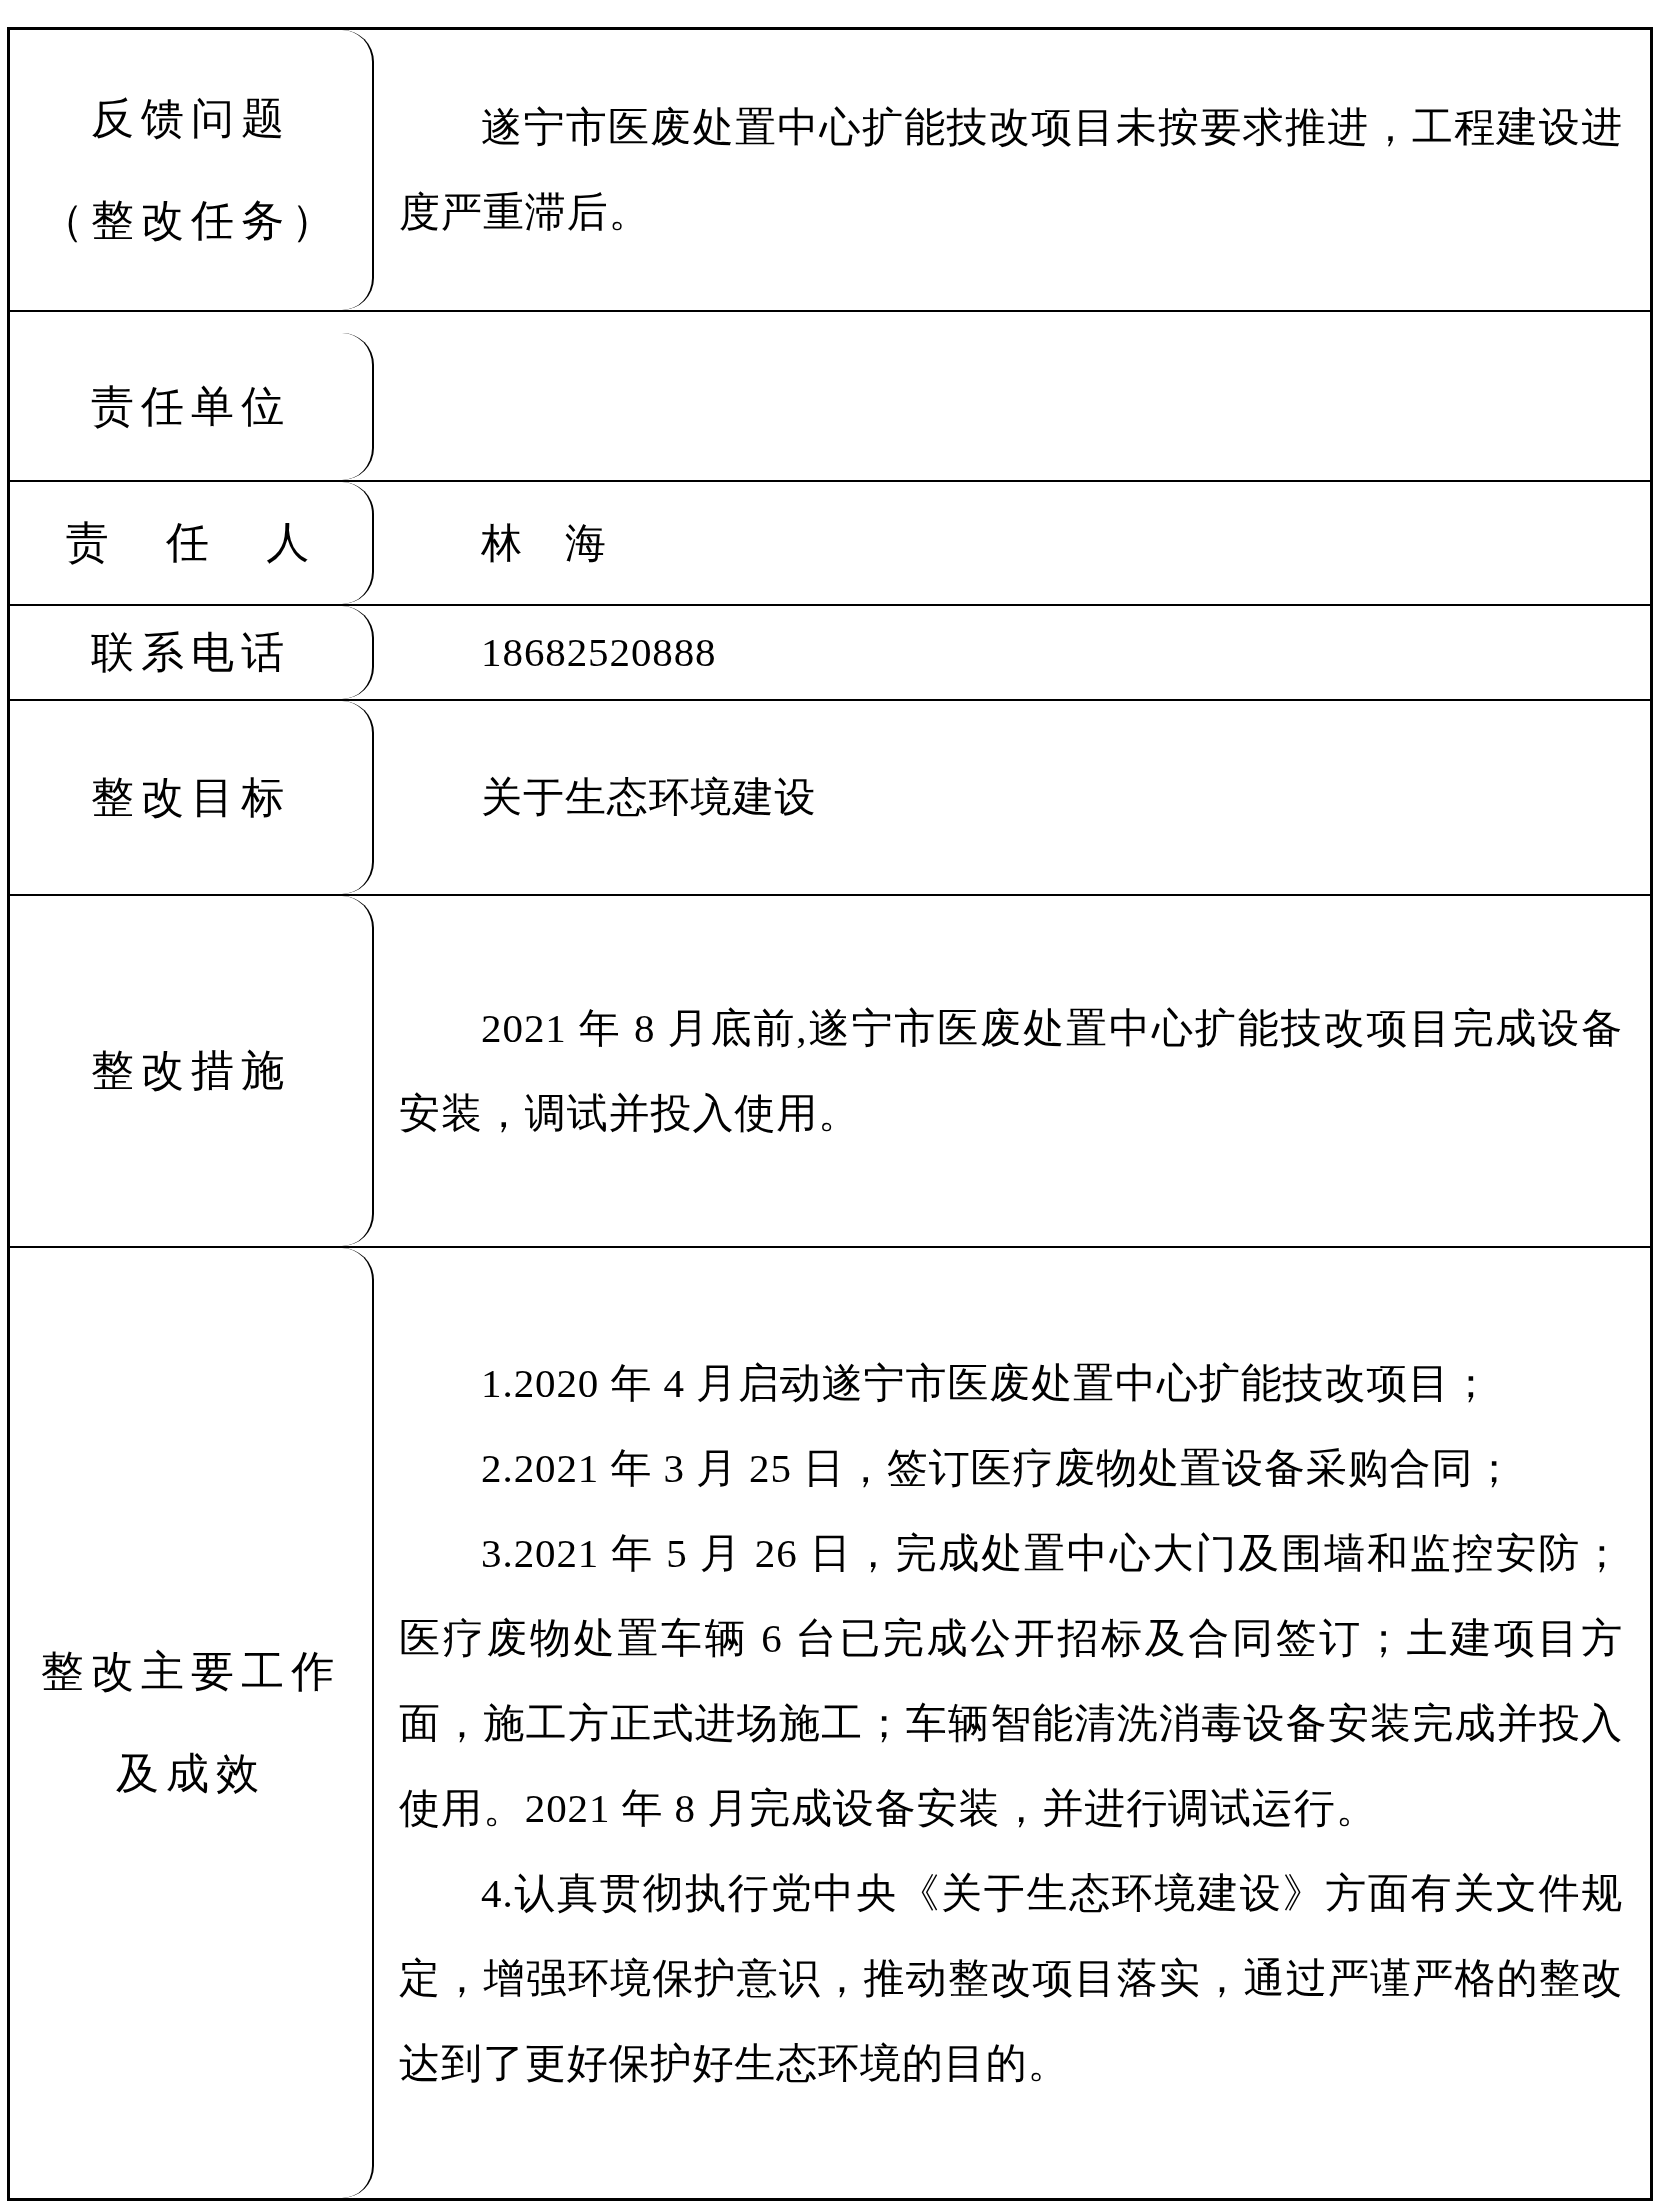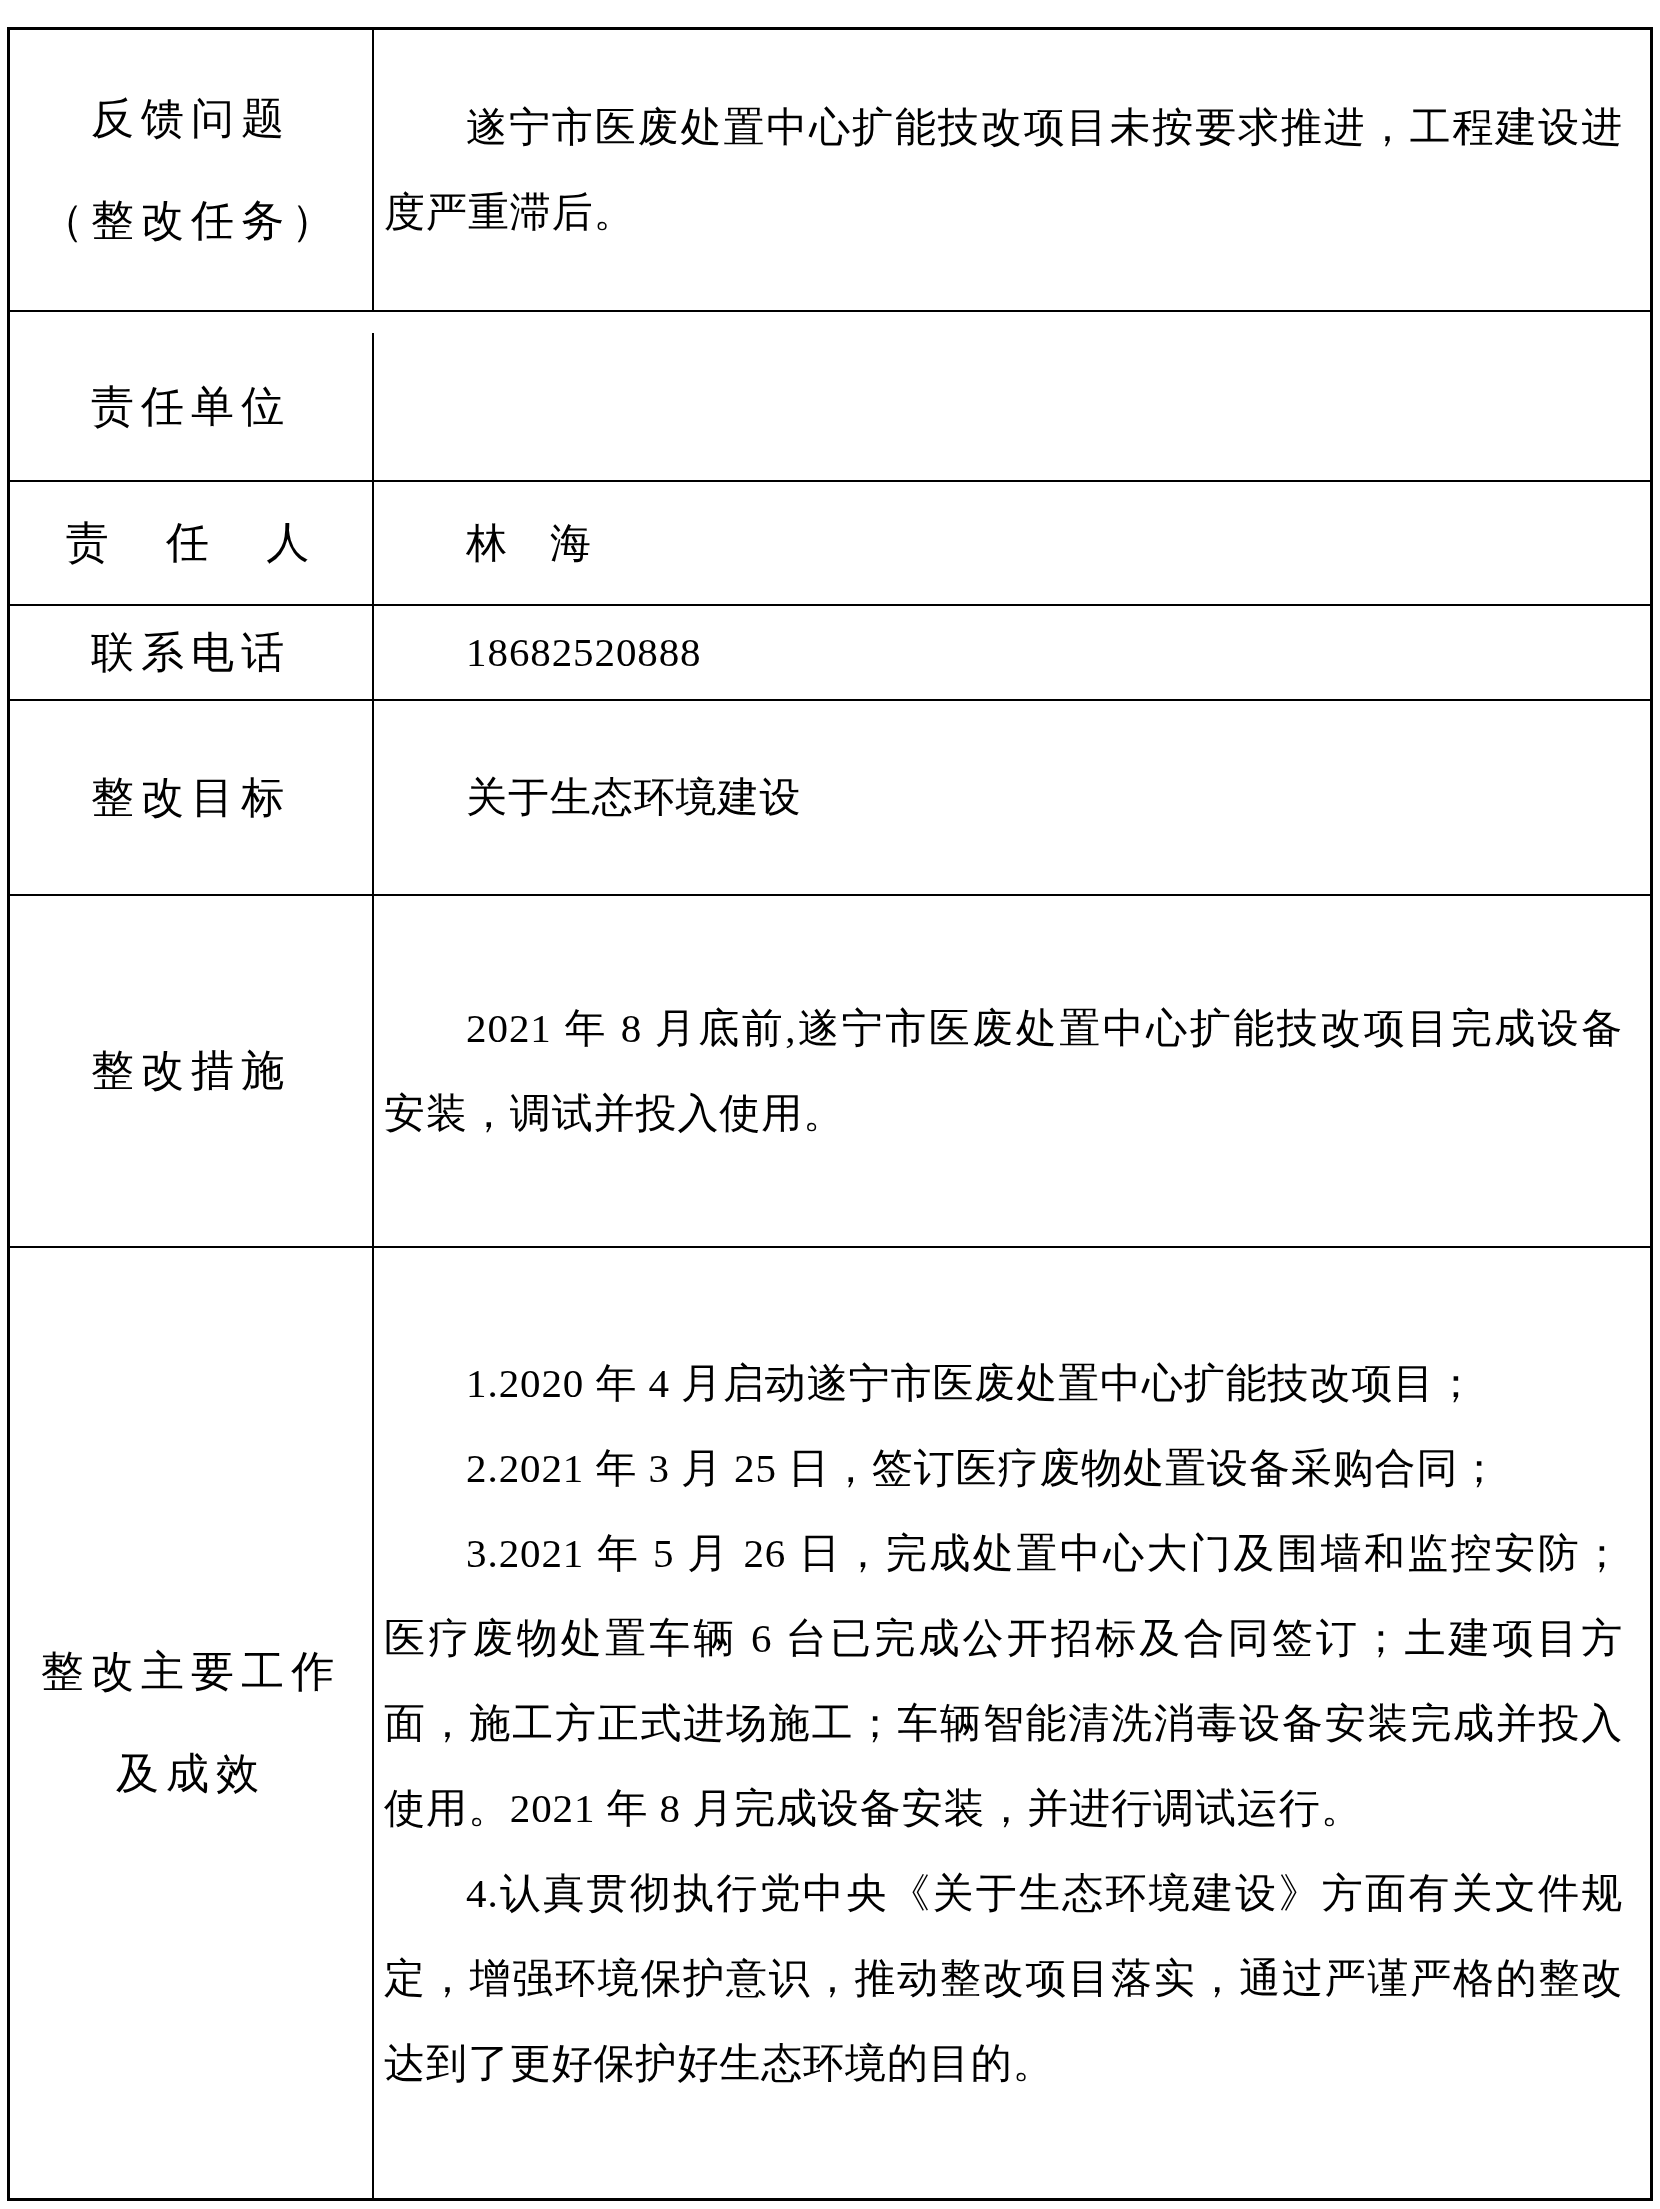--- a/index.html
+++ b/index.html
@@ -53,24 +53,25 @@
   .cell.label {
     flex: 0 0 364px;
     width: 364px;
     border-right: 2.7px solid #000000;
     align-items: center;
     text-align: center;
     font-size: 43px;
     line-height: 102px;
     letter-spacing: 7.1px;
     white-space: pre-line;
+    border-radius: 32px;
   }
   .cell.content {
     flex: 1 1 auto;
-    padding: 0 27px 0 10px;
+    padding: 0 27px 0 25px;
   }
   .cell.content p {
     margin: 0;
     font-size: 41px;
     line-height: 85px;
     text-indent: 2em;
     text-align: justify;
     letter-spacing: 0.9px;
   }
 </style>

